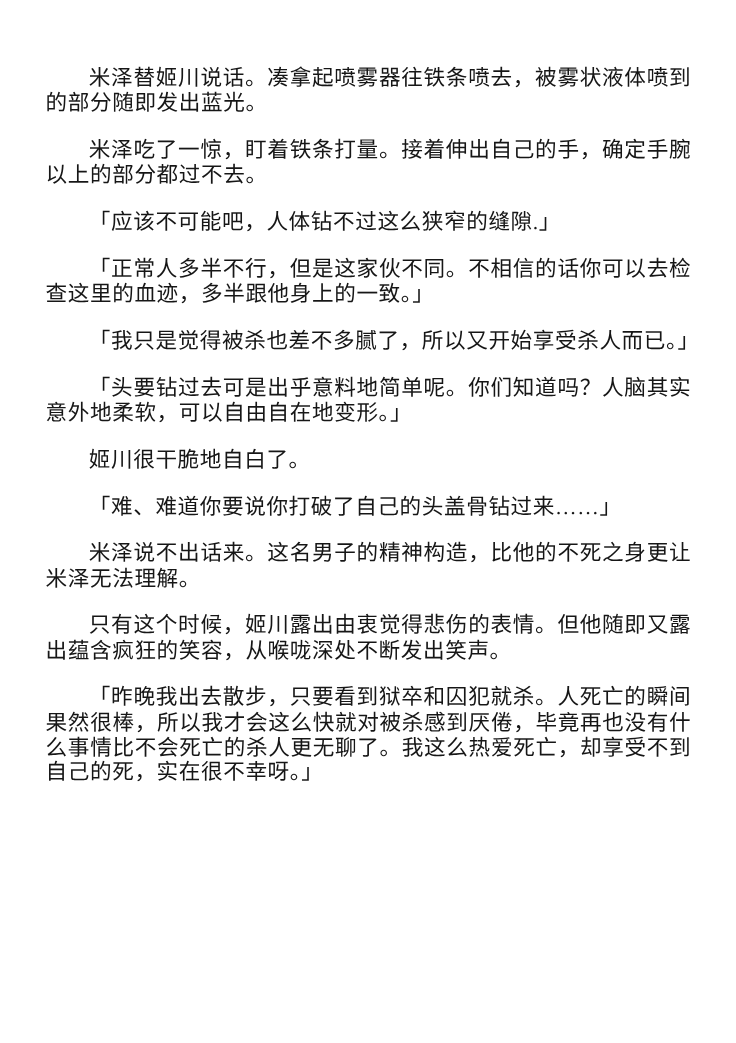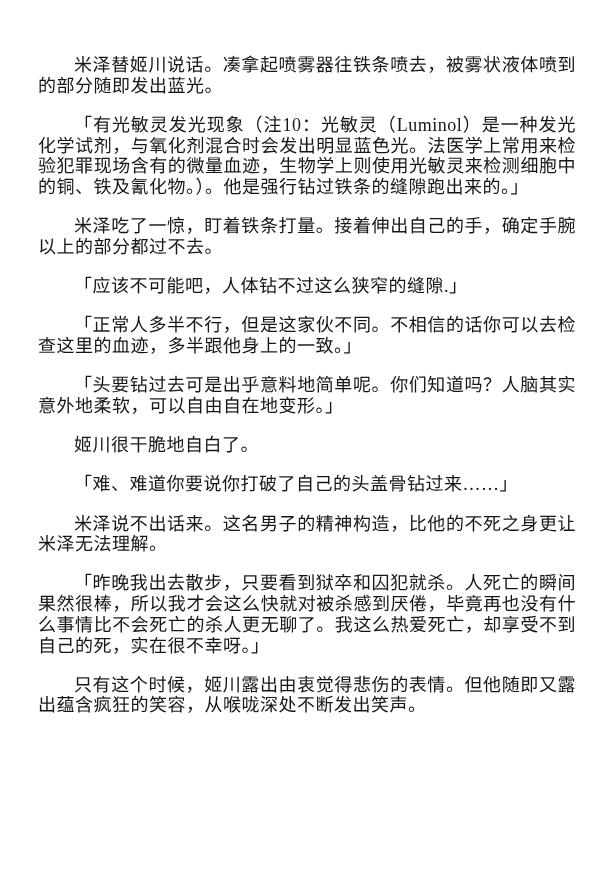--- a/index.html
+++ b/index.html
@@ -39,24 +39,24 @@
   .text-content p + p {
     margin-top: 18.5px;
   }
 </style>
 </head>
 <body>
 
 <main class="page">
   <div class="text-content">
     <p>米泽替姬川说话。凑拿起喷雾器往铁条喷去，被雾状液体喷到的部分随即发出蓝光。</p>
-    <p>「有光敏灵发光现象（注10：光敏灵（Luminol）是一种发光化学试剂，与氧化剂混合时会发出明显蓝色光。法医学上常用来检验犯罪现场含有的微量血迹，生物学上则使用光敏灵来检测细胞中的铜、铁及氰化物。）。他是强行钻过铁条的缝隙跑出来的。」</p>
     <p>米泽吃了一惊，盯着铁条打量。接着伸出自己的手，确定手腕以上的部分都过不去。</p>
     <p>「应该不可能吧，人体钻不过这么狭窄的缝隙.」</p>
     <p>「正常人多半不行，但是这家伙不同。不相信的话你可以去检查这里的血迹，多半跟他身上的一致。」</p>
+    <p>「我只是觉得被杀也差不多腻了，所以又开始享受杀人而已。」</p>
     <p>「头要钻过去可是出乎意料地简单呢。你们知道吗？人脑其实意外地柔软，可以自由自在地变形。」</p>
     <p>姬川很干脆地自白了。</p>
     <p>「难、难道你要说你打破了自己的头盖骨钻过来……」</p>
     <p>米泽说不出话来。这名男子的精神构造，比他的不死之身更让米泽无法理解。</p>
+    <p>只有这个时候，姬川露出由衷觉得悲伤的表情。但他随即又露出蕴含疯狂的笑容，从喉咙深处不断发出笑声。</p>
     <p>「昨晚我出去散步，只要看到狱卒和囚犯就杀。人死亡的瞬间果然很棒，所以我才会这么快就对被杀感到厌倦，毕竟再也没有什么事情比不会死亡的杀人更无聊了。我这么热爱死亡，却享受不到自己的死，实在很不幸呀。」</p>
-    <p>只有这个时候，姬川露出由衷觉得悲伤的表情。但他随即又露出蕴含疯狂的笑容，从喉咙深处不断发出笑声。</p>
   </div>
 </main>
 
 </body></html>

